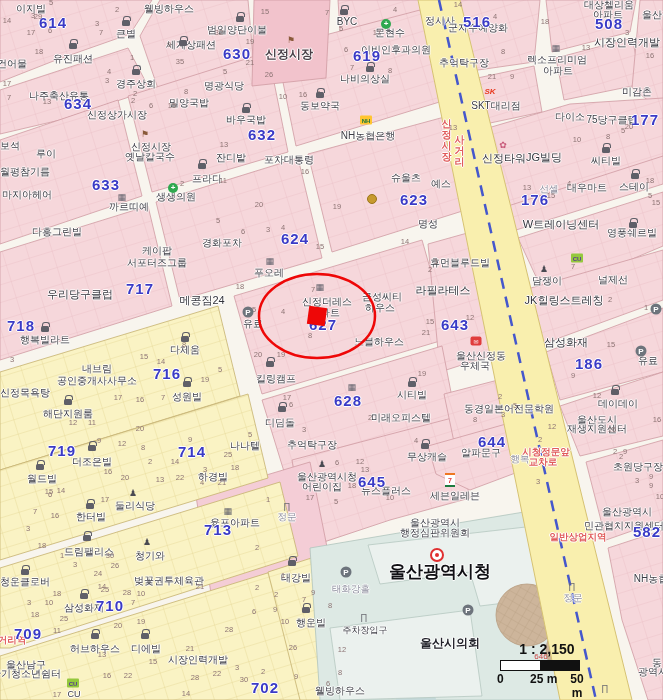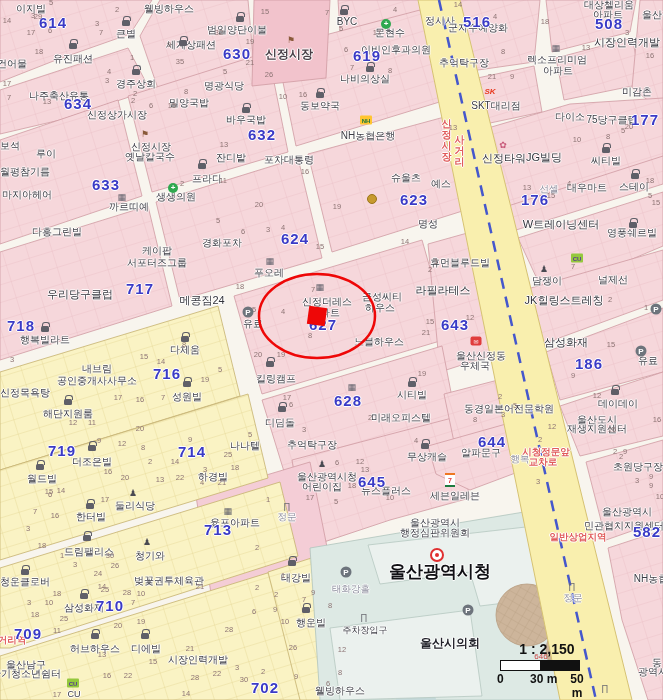--- a/index.html
+++ b/index.html
@@ -584,17 +584,17 @@
     <div id="target-marker"></div>
   </div>
 
   <div id="scalebar">
     <div id="scale-ratio">1 : 2,150</div>
     <div id="scale-rule">
         <div class="half"></div>
       </div>
     <div id="scale-ticks">
       <span class="t0">0</span>
-      <span class="t25">30 m</span>
+      <span class="t25">25 m</span>
       <span class="t50">50 m</span>
     </div>
   </div>
 </div>
 
 </body></html>

